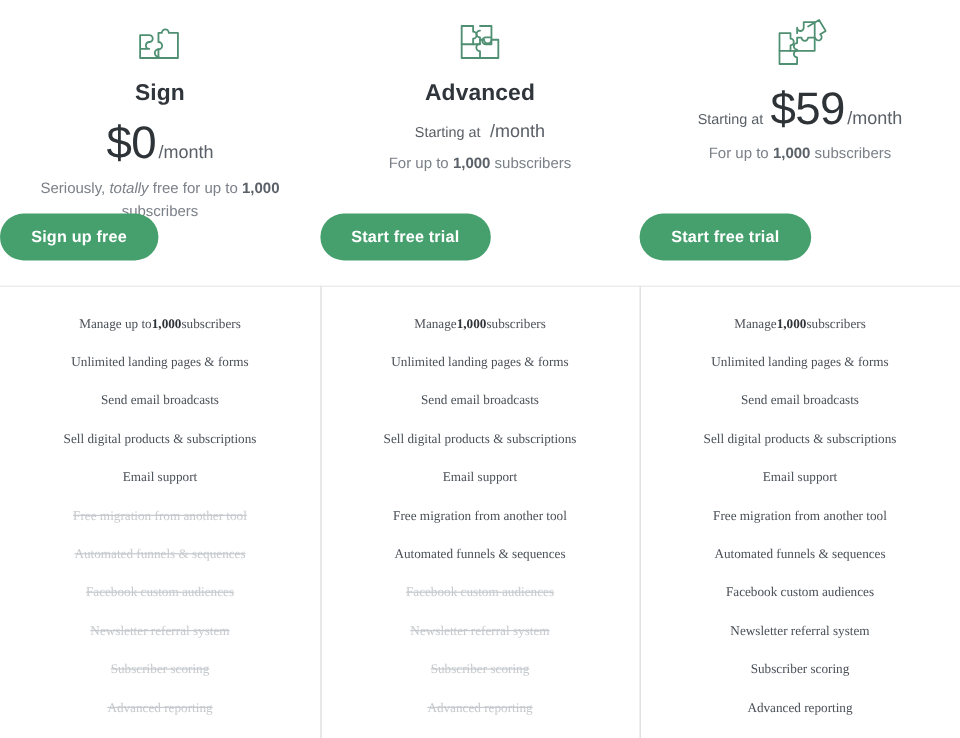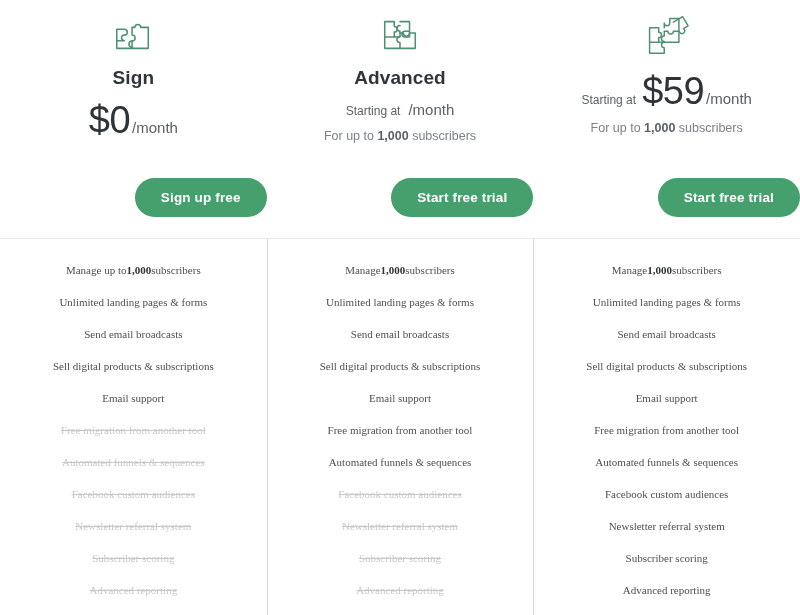--- a/index.html
+++ b/index.html
@@ -105,21 +105,21 @@
   .plan-note b { color: #5a6067; font-weight: bold; }
   .plan-note i { font-style: italic; }
 
   
   .plan-cta-wrap {
     position: absolute;
     top: 178px;
     left: 0;
     right: 0;
     display: flex;
-    justify-content: flex-end;
+    justify-content: flex-start;
   }
   .plan-cta {
     background: #45a06d;
     color: #ffffff;
     border: none;
     border-radius: 22px;
     font-family: inherit;
     font-size: 13.5px;
     font-weight: bold;
     letter-spacing: 0.15px;
@@ -177,20 +177,21 @@
     <svg width="42" height="42" viewBox="0 0 44 44" fill="none" stroke="#4f8f72" stroke-width="1.6" stroke-linejoin="round" stroke-linecap="round">
       <path d="M5 16 H13 a3 3 0 0 1 0 6 a3 3 0 0 0 0 6 H5 Z M5 16 V36 H21 V28"></path>
       <path d="M21 36 H38 V14 H30 a3 3 0 0 0 -6 0 H21 V22 a3.2 3.2 0 0 1 0 6.4 a3.2 3.2 0 0 0 0 6.4 Z"></path>
     </svg>
         </div>
         <div class="plan-name">Sign</div>
         <div class="plan-price-row">
           <span class="price-amount">$0</span>
           <span class="price-period">/month</span>
         </div>
+        <div class="plan-note">Seriously, <i>totally</i> free for up to <b>1,000</b> subscribers</div>
         <div class="plan-cta-wrap">
           <button class="plan-cta" style="background: rgb(69, 160, 109);">Sign up free</button>
         </div>
       </div>
       <ul class="feature-list">
         <li class="feature-item">Manage up to <b>1,000</b> subscribers</li>
         <li class="feature-item">Unlimited landing pages &amp; forms</li>
         <li class="feature-item">Send email broadcasts</li>
         <li class="feature-item">Sell digital products &amp; subscriptions</li>
         <li class="feature-item">Email support</li>

